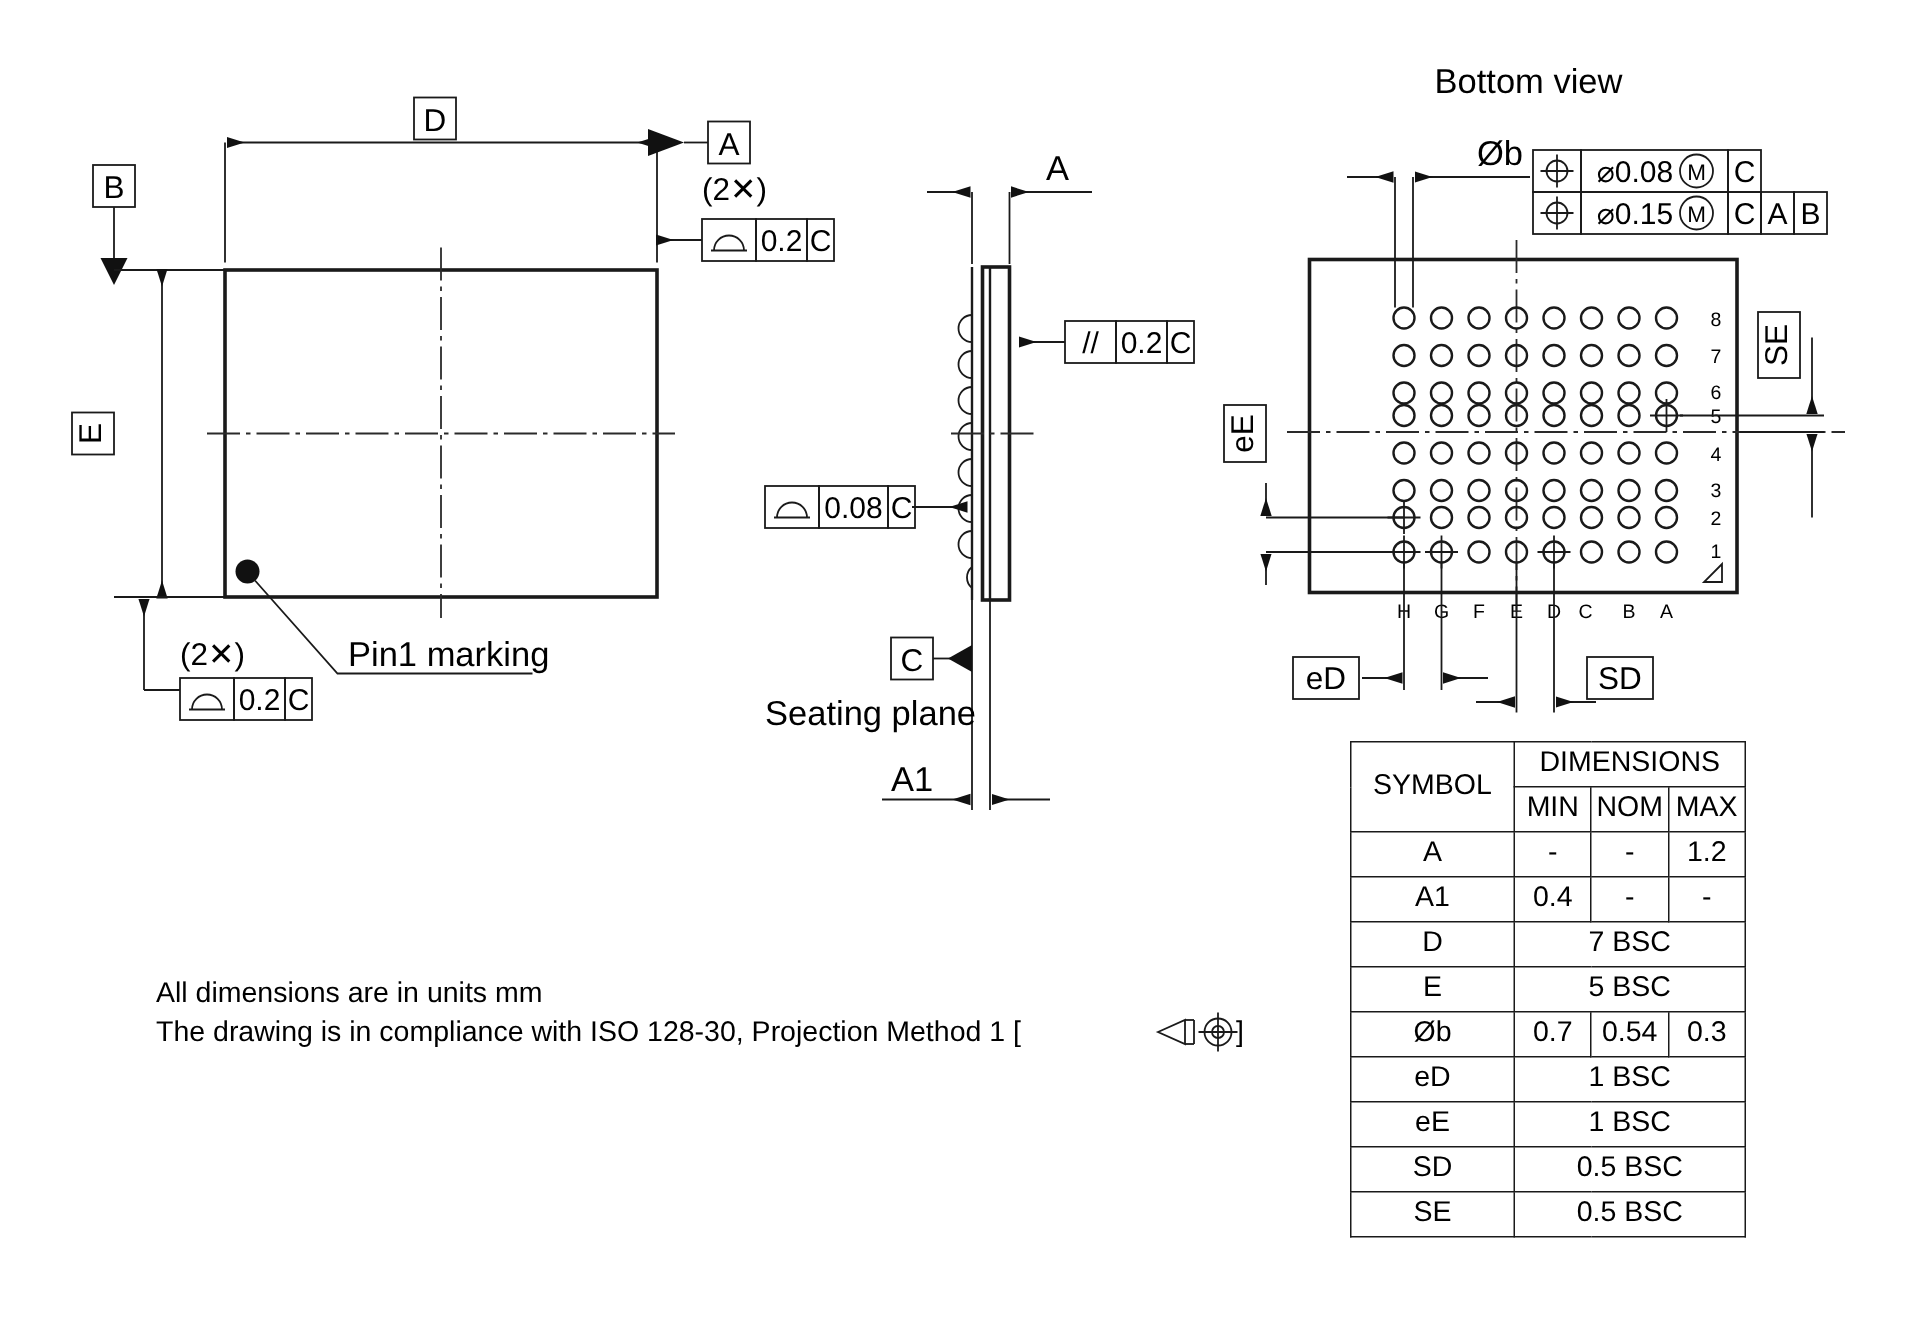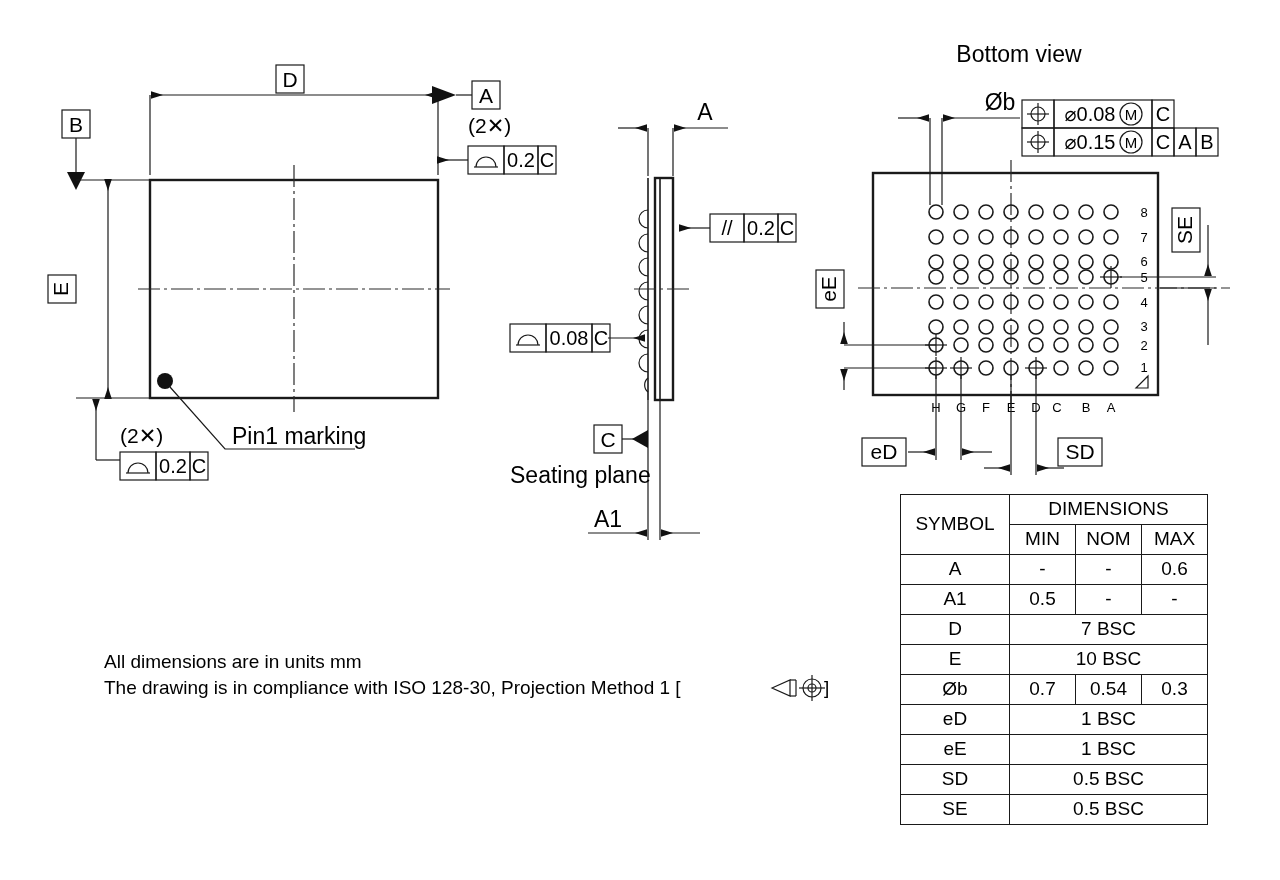--- a/index.html
+++ b/index.html
@@ -43,21 +43,21 @@
   .t-gdt { font-size: 20px; }
   .t-small { font-size: 15px; }
   .t-tiny { font-size: 13px; }
   .t-note { font-size: 19px; }
 
   
   #dimtable {
     position: absolute;
     left: 900px;
     top: 494px;
-    width: 308px;
+    width: 264px;
     border-collapse: collapse;
     font-size: 19px;
     table-layout: fixed;
   }
   #dimtable td, #dimtable th {
     border: 1.6px solid #1a1a1a;
     text-align: center;
     padding: 3px 0 4px 0;
     font-weight: normal;
     font-family: "Liberation Sans", sans-serif;
@@ -434,35 +434,35 @@
       <td class="v-col">MIN</td>
       <td class="v-col">NOM</td>
       <td class="v-col">MAX</td>
     </tr>
   </thead>
   <tbody id="dimtable-body">
         <tr>
           <td class="sym-col">A</td>
           <td class="v-col">-</td>
           <td class="v-col">-</td>
-          <td class="v-col">0.6</td>
+          <td class="v-col">1.2</td>
         </tr>
         <tr>
           <td class="sym-col">A1</td>
-          <td class="v-col">0.5</td>
+          <td class="v-col">0.4</td>
           <td class="v-col">-</td>
           <td class="v-col">-</td>
         </tr>
         <tr>
           <td class="sym-col">D</td>
           <td colspan="3">7 BSC</td>
         </tr>
         <tr>
           <td class="sym-col">E</td>
-          <td colspan="3">10 BSC</td>
+          <td colspan="3">5 BSC</td>
         </tr>
         <tr>
           <td class="sym-col">Øb</td>
           <td class="v-col">0.7</td>
           <td class="v-col">0.54</td>
           <td class="v-col">0.3</td>
         </tr>
         <tr>
           <td class="sym-col">eD</td>
           <td colspan="3">1 BSC</td>

